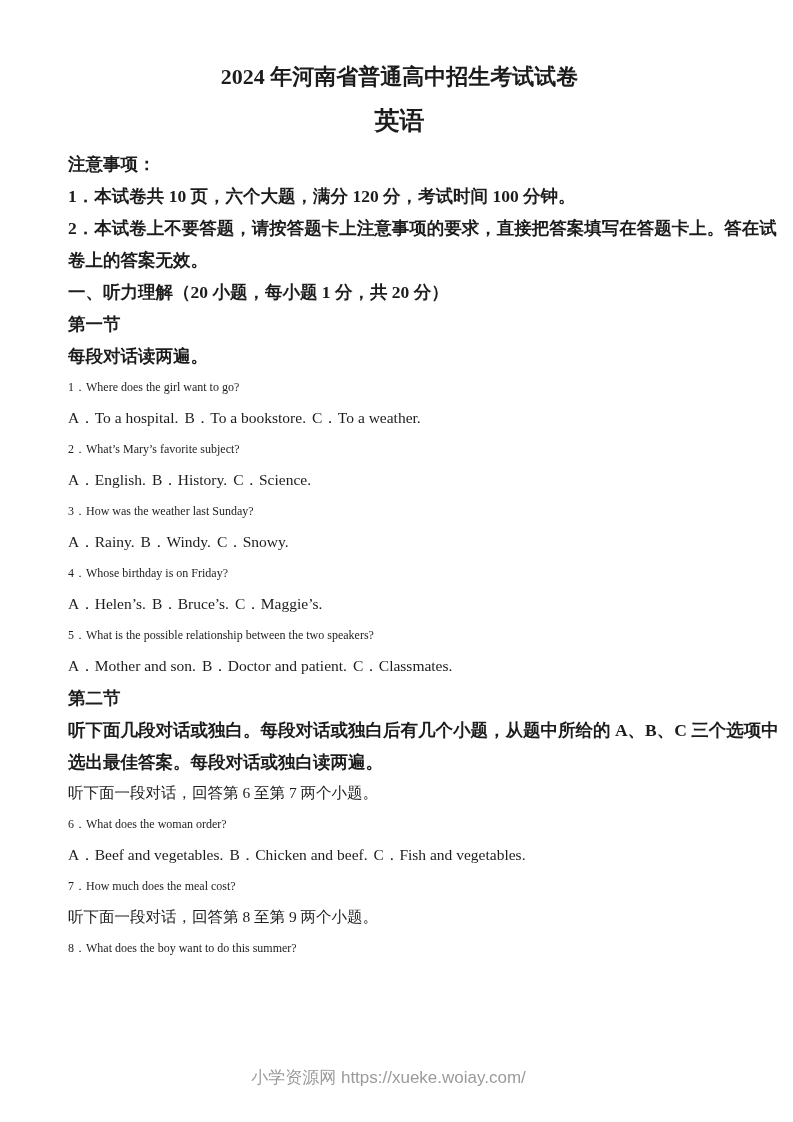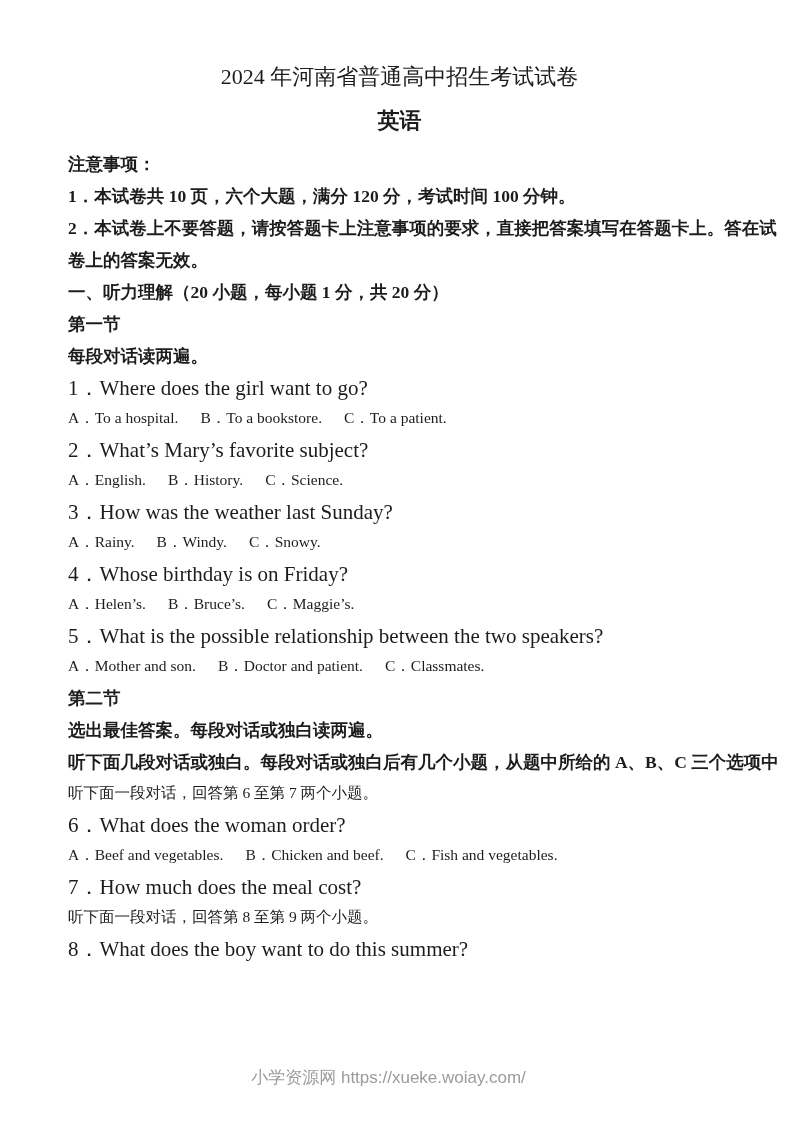--- a/index.html
+++ b/index.html
@@ -19,28 +19,28 @@
   .content {
     position: absolute;
     left: 68px;
     right: 62px;
     top: 0;
   }
   .title {
     margin-top: 62px;
     text-align: center;
     font-size: 22px;
-    font-weight: normal;
+    font-weight: bold;
     line-height: 30px;
     white-space: nowrap;
   }
   .subtitle {
     margin-top: 14px;
     text-align: center;
-    font-size: 22px;
+    font-size: 25px;
     font-weight: bold;
     line-height: 30px;
   }
   .lines {
     margin-top: 12px;
   }
   .line {
     display: flex;
     align-items: center;
     white-space: pre;
@@ -49,26 +49,26 @@
     height: 32px;
     font-size: 17.5px;
     font-weight: bold;
   }
   .line.cn {
     height: 31px;
     font-size: 15.5px;
   }
   .line.en {
     height: 31px;
-    font-size: 21px;
+    font-size: 12px;
   }
   .line.options {
     height: 31px;
     font-size: 15.5px;
-    column-gap: 22px;
+    column-gap: 6px;
   }
   .line.extra-gap {
     text-align: center;
   }
   .footer {
     position: absolute;
     left: 0;
     right: 16px;
     top: 1066px;
     text-align: center;
@@ -87,32 +87,32 @@
     <div class="subtitle">英语</div>
     <div class="lines">
         <div class="line cn-bold">注意事项：</div>
         <div class="line cn-bold">1．本试卷共 10 页，六个大题，满分 120 分，考试时间 100 分钟。</div>
         <div class="line cn-bold">2．本试卷上不要答题，请按答题卡上注意事项的要求，直接把答案填写在答题卡上。答在试</div>
         <div class="line cn-bold">卷上的答案无效。</div>
         <div class="line cn-bold">一、听力理解（20 小题，每小题 1 分，共 20 分）</div>
         <div class="line cn-bold">第一节</div>
         <div class="line cn-bold">每段对话读两遍。</div>
         <div class="line en">1．Where does the girl want to go?</div>
-        <div class="line options"><span>A．To a hospital.</span><span>B．To a bookstore.</span><span>C．To a patient.</span></div>
+        <div class="line options"><span>A．To a hospital.</span><span>B．To a bookstore.</span><span>C．To a weather.</span></div>
         <div class="line en">2．What’s Mary’s favorite subject?</div>
         <div class="line options"><span>A．English.</span><span>B．History.</span><span>C．Science.</span></div>
         <div class="line en">3．How was the weather last Sunday?</div>
         <div class="line options"><span>A．Rainy.</span><span>B．Windy.</span><span>C．Snowy.</span></div>
         <div class="line en">4．Whose birthday is on Friday?</div>
         <div class="line options"><span>A．Helen’s.</span><span>B．Bruce’s.</span><span>C．Maggie’s.</span></div>
         <div class="line en">5．What is the possible relationship between the two speakers?</div>
         <div class="line options"><span>A．Mother and son.</span><span>B．Doctor and patient.</span><span>C．Classmates.</span></div>
         <div class="line cn-bold">第二节</div>
+        <div class="line cn-bold">听下面几段对话或独白。每段对话或独白后有几个小题，从题中所给的 A、B、C 三个选项中</div>
         <div class="line cn-bold">选出最佳答案。每段对话或独白读两遍。</div>
-        <div class="line cn-bold">听下面几段对话或独白。每段对话或独白后有几个小题，从题中所给的 A、B、C 三个选项中</div>
         <div class="line cn">听下面一段对话，回答第 6 至第 7 两个小题。</div>
         <div class="line en">6．What does the woman order?</div>
         <div class="line options"><span>A．Beef and vegetables.</span><span>B．Chicken and beef.</span><span>C．Fish and vegetables.</span></div>
         <div class="line en">7．How much does the meal cost?</div>
         <div class="line cn">听下面一段对话，回答第 8 至第 9 两个小题。</div>
         <div class="line en extra-gap">8．What does the boy want to do this summer?</div>
       </div>
   </div>
   <div class="footer"><span>小学资源网</span> <span>https://xueke.woiay.com/</span></div>
 </div>

